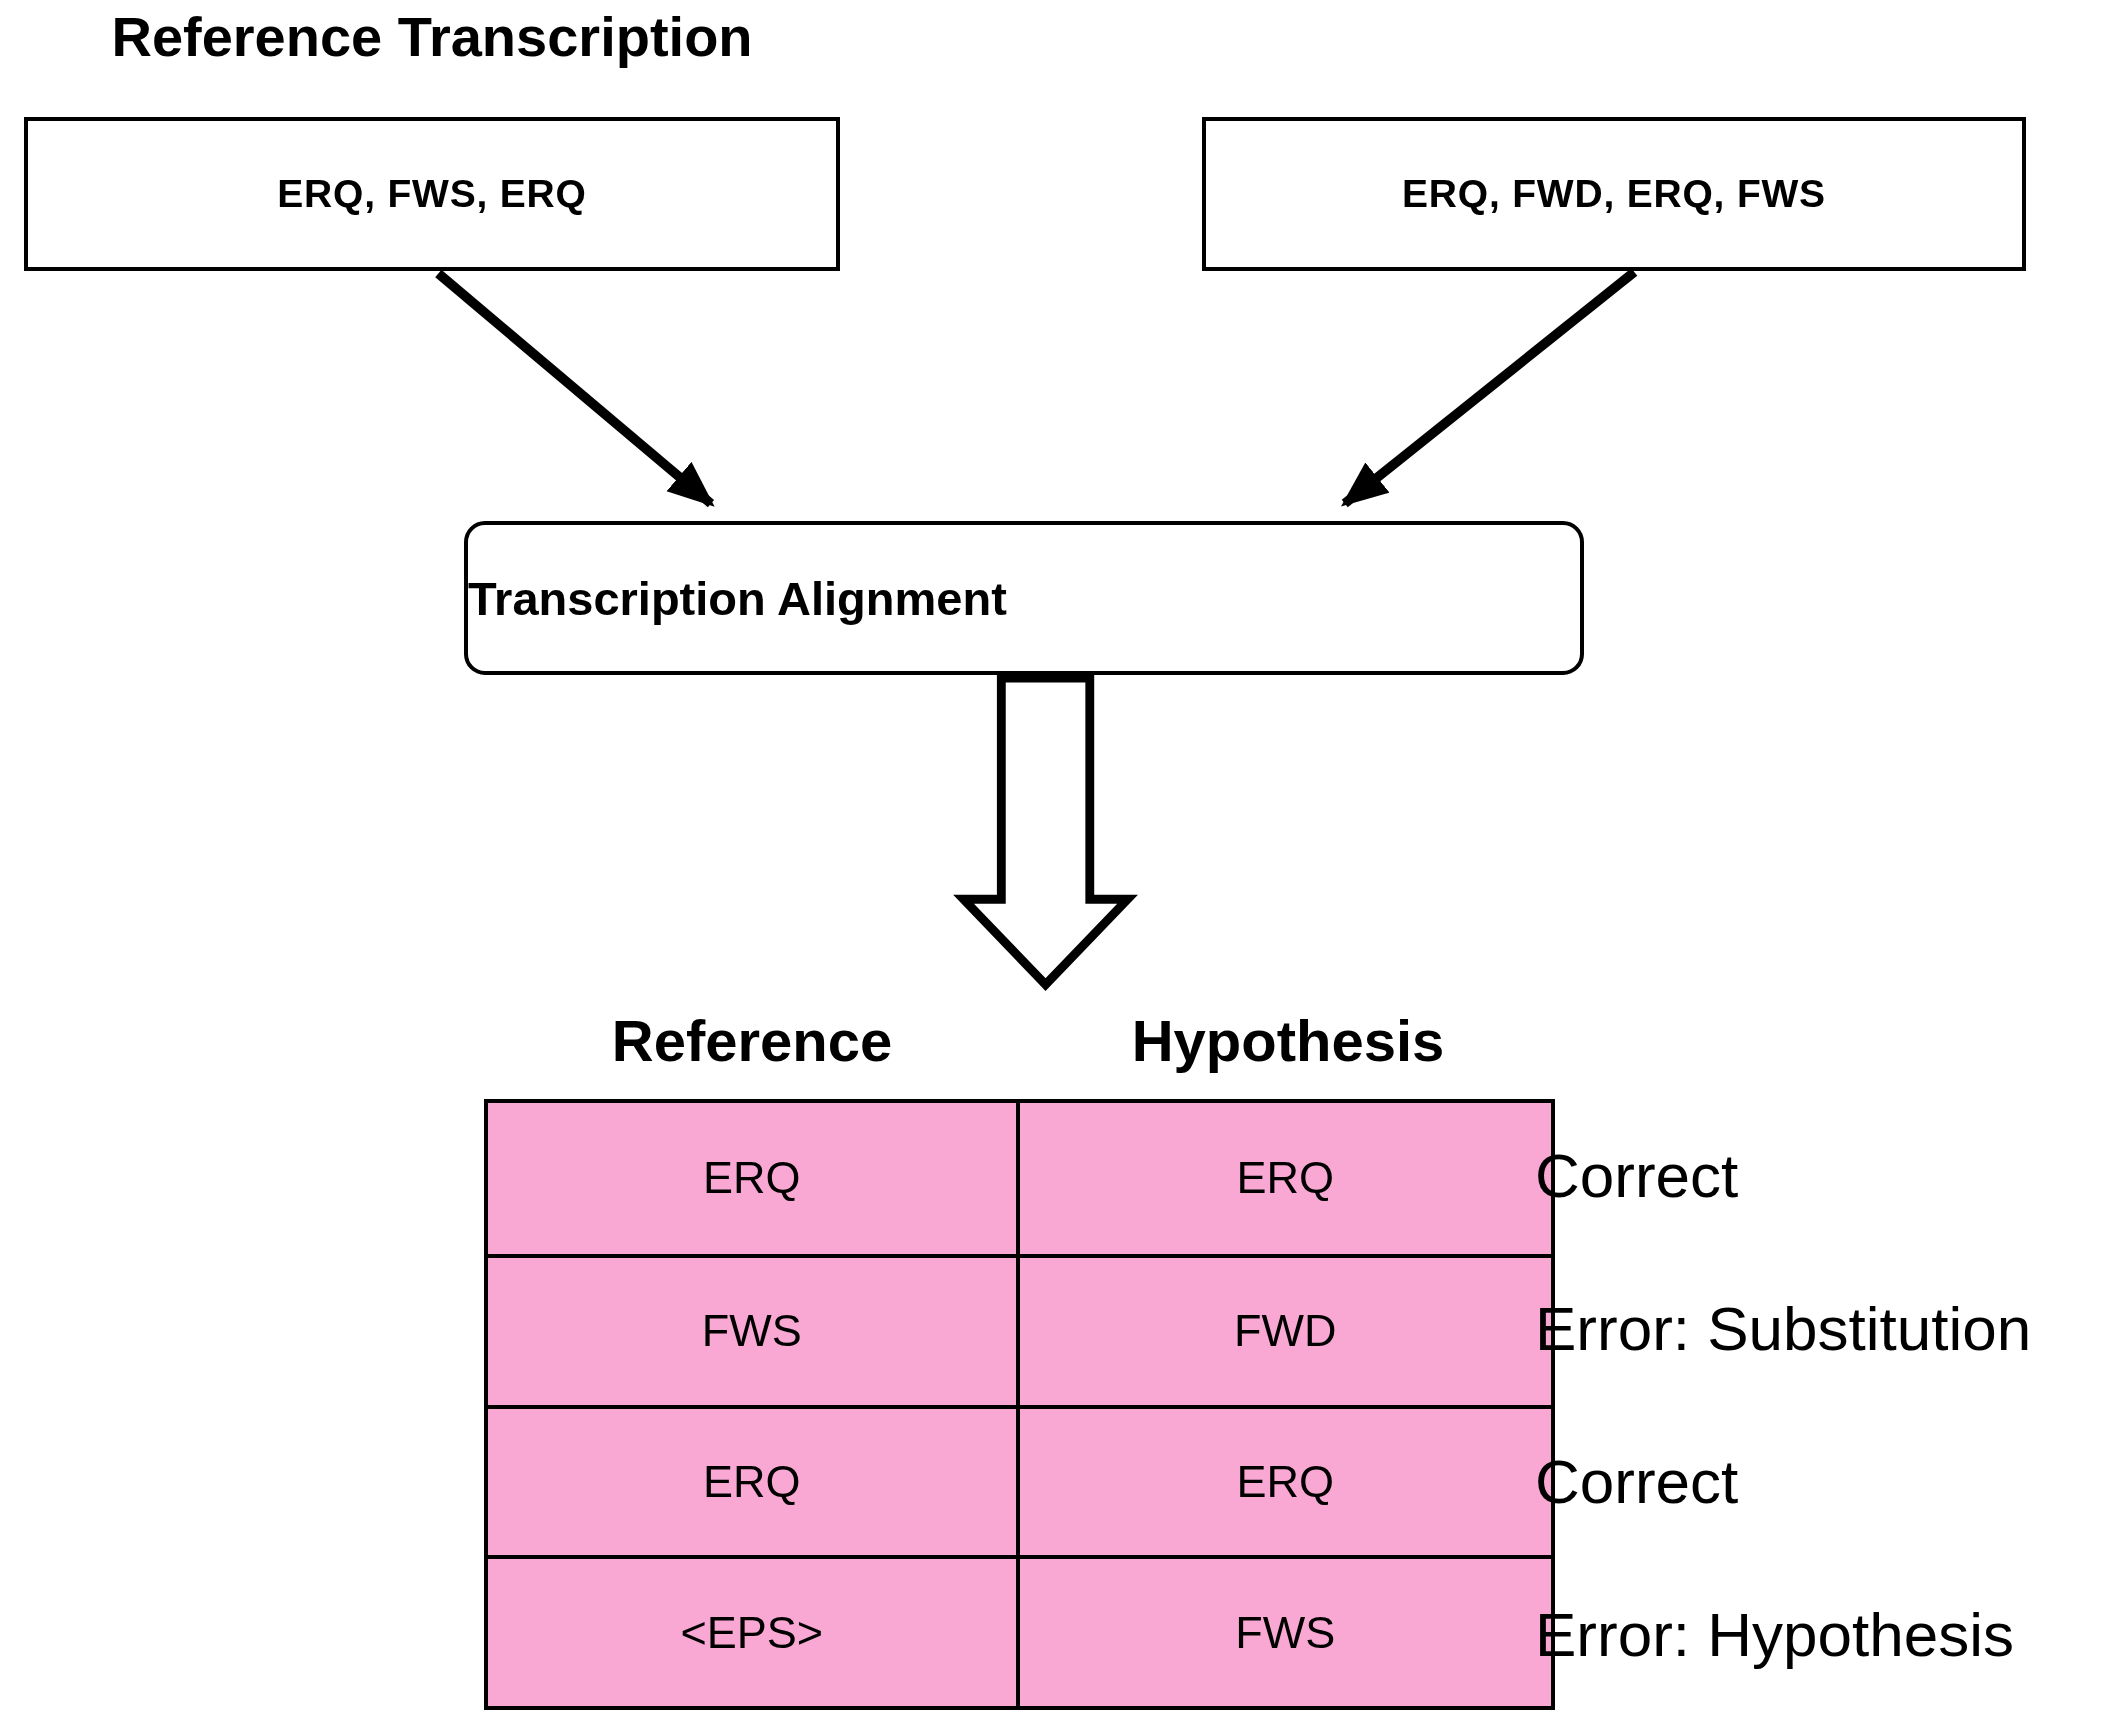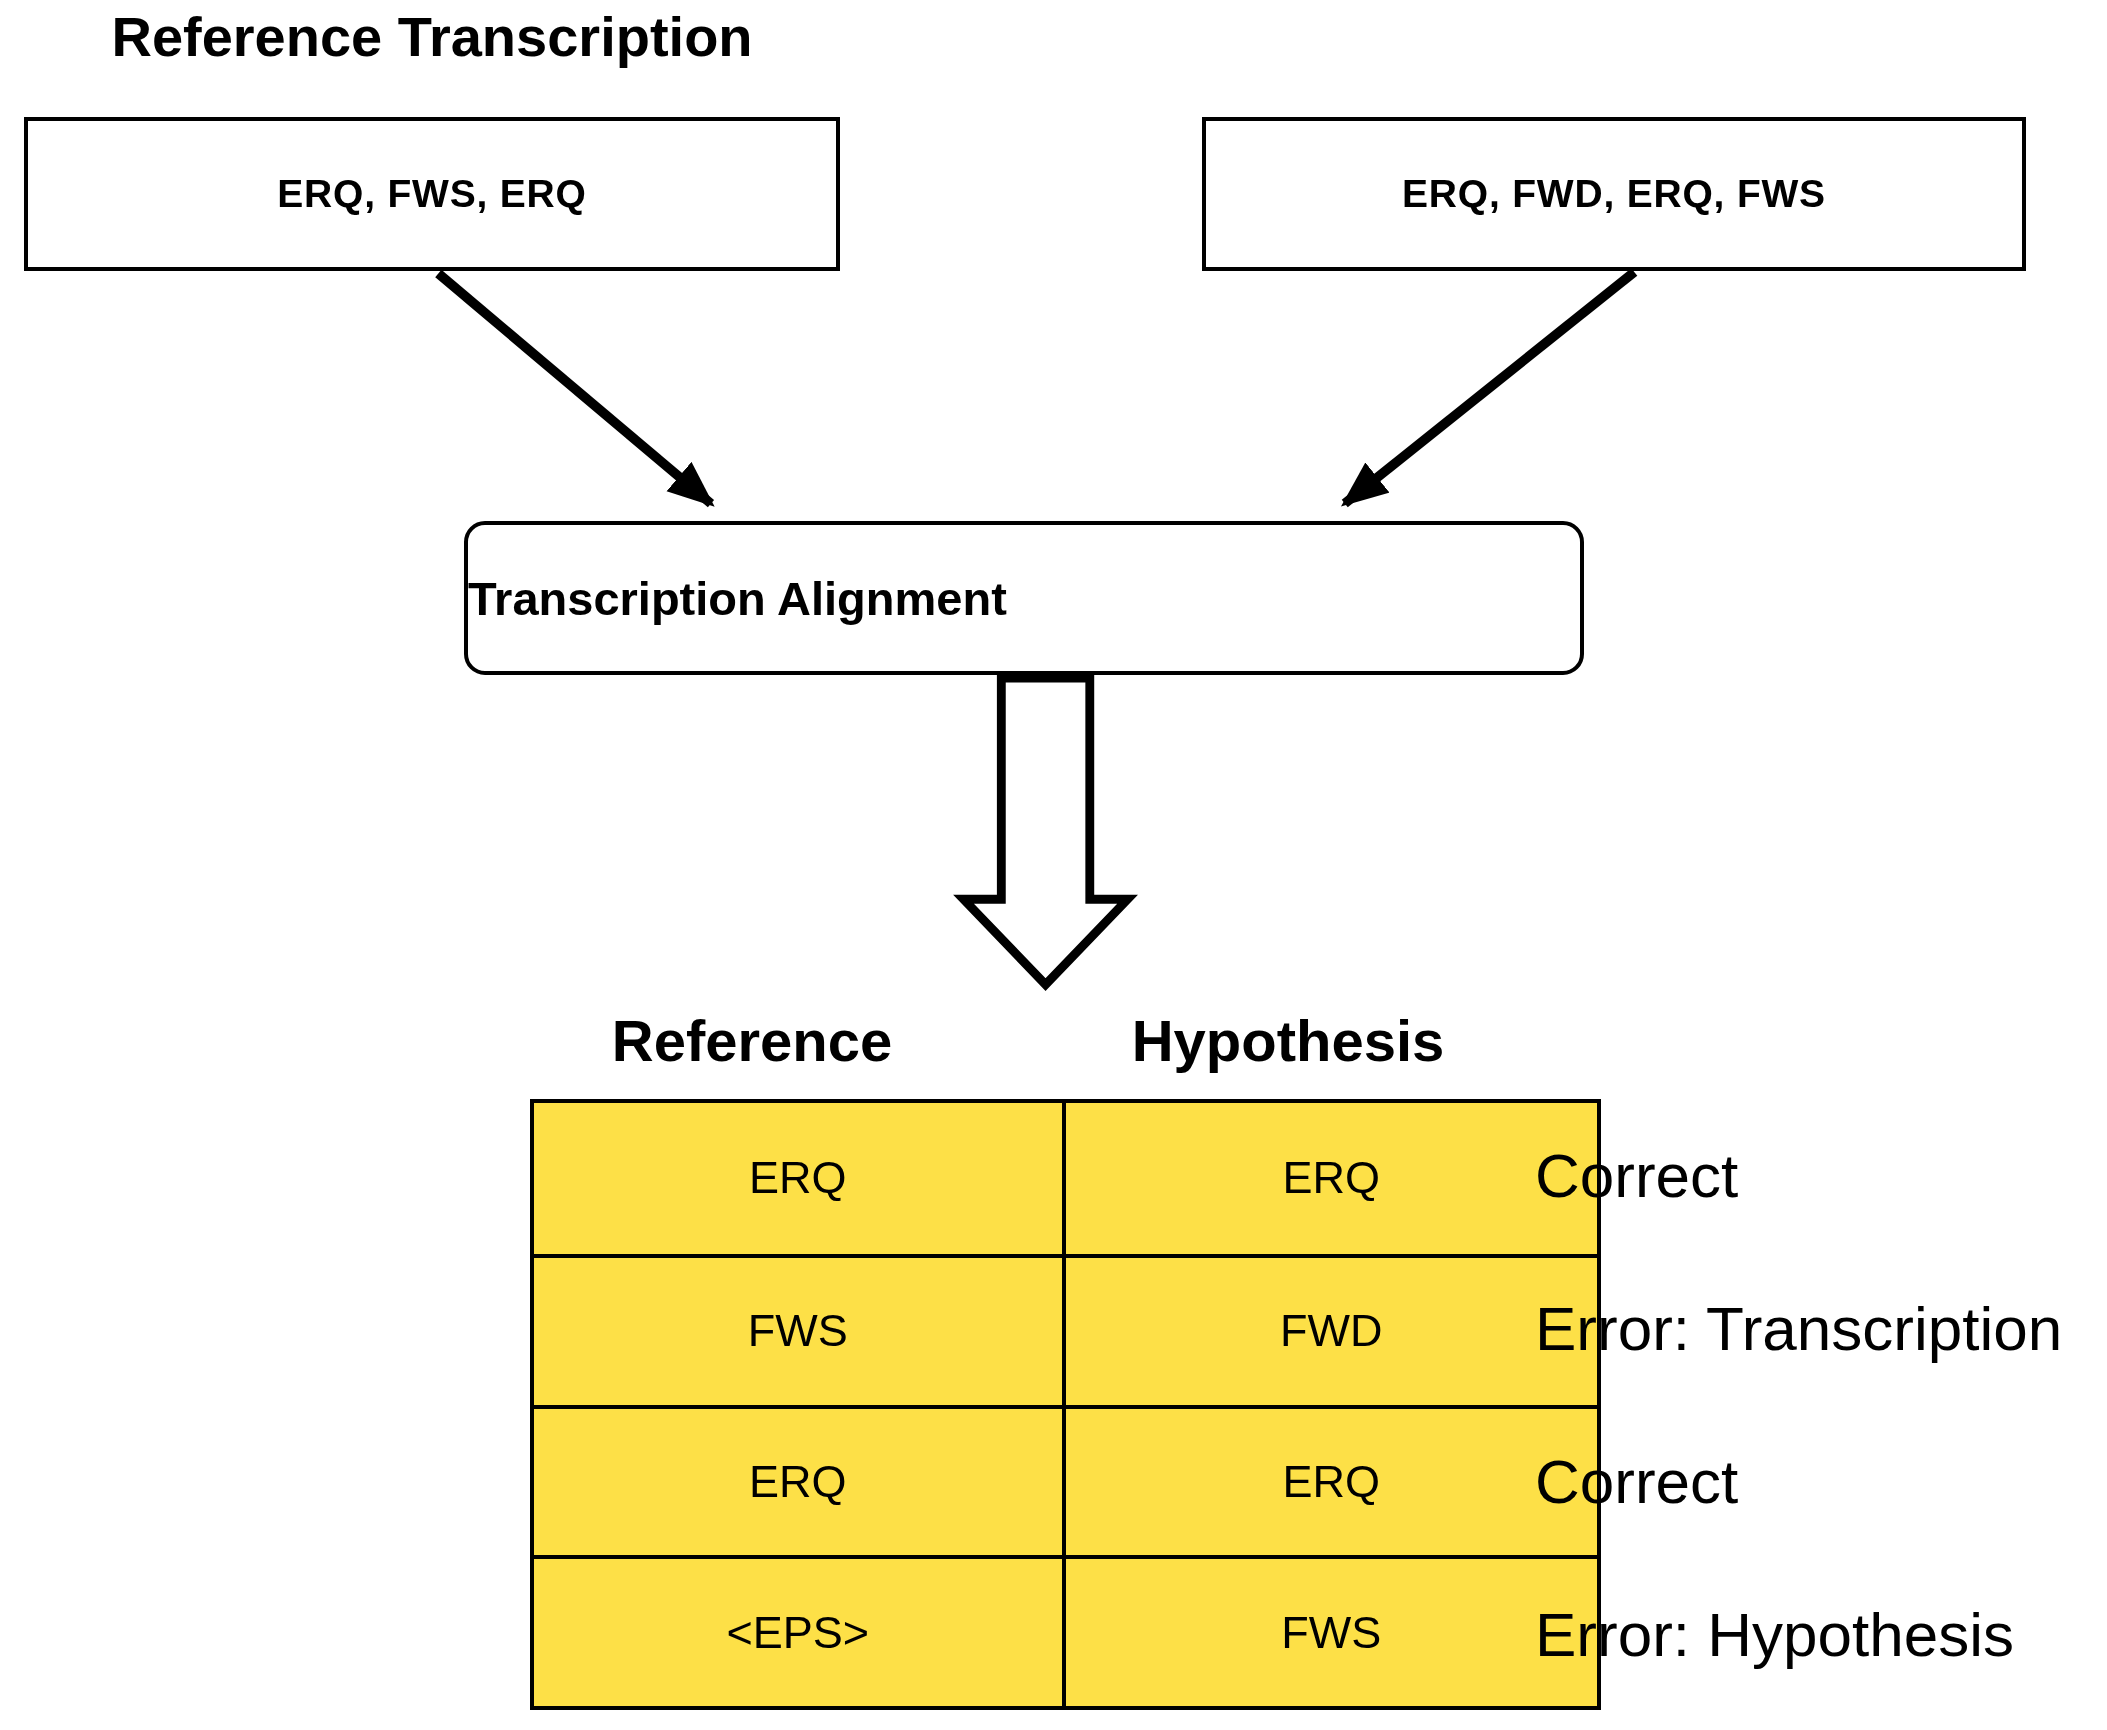--- a/index.html
+++ b/index.html
@@ -46,22 +46,21 @@
     font-size: 58px;
     text-align: center;
     white-space: nowrap;
   }
   .align-table {
     left: 484px; top: 1099px; width: 1071px; height: 611px;
     border: 4.8px solid #000000;
     display: grid;
     grid-template-columns: 1fr 1fr;
     grid-auto-rows: 1fr;
-    background: #fde047;
-    margin-left: 46px;
+    background: #f9a8d4;
   }
   .cell {
     display: flex;
     align-items: center;
     justify-content: center;
     font-size: 45px;
     font-weight: normal;
   }
   .cell.col-ref { border-right: 4px solid #000000; }
   .cell.rowline { border-top: 4.8px solid #000000; text-align: center; }
@@ -116,18 +115,18 @@
     <div class="cell rowline">FWD</div>
 
     <div class="cell col-ref rowline">ERQ</div>
     <div class="cell rowline">ERQ</div>
 
     <div class="cell col-ref rowline">&lt;EPS&gt;</div>
     <div class="cell rowline">FWS</div>
   </div>
 
   <div class="abs result-label" style="top:1099px;">Correct</div>
-  <div class="abs result-label" style="top:1252px;">Error: Transcription</div>
+  <div class="abs result-label" style="top:1252px;">Error: Substitution</div>
   <div class="abs result-label" style="top:1405px;">Correct</div>
   <div class="abs result-label" style="top:1558px;">Error: Hypothesis</div>
 
 </div>
 
 
 </body></html>

